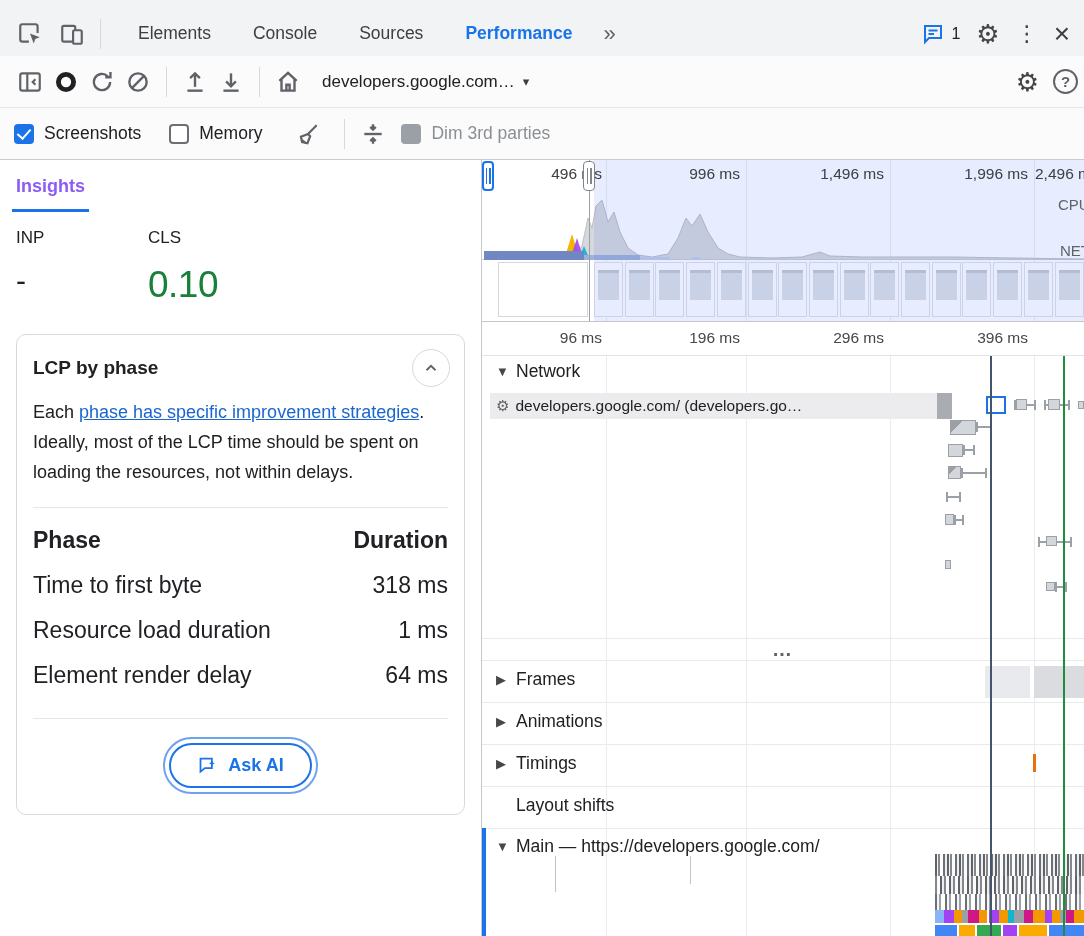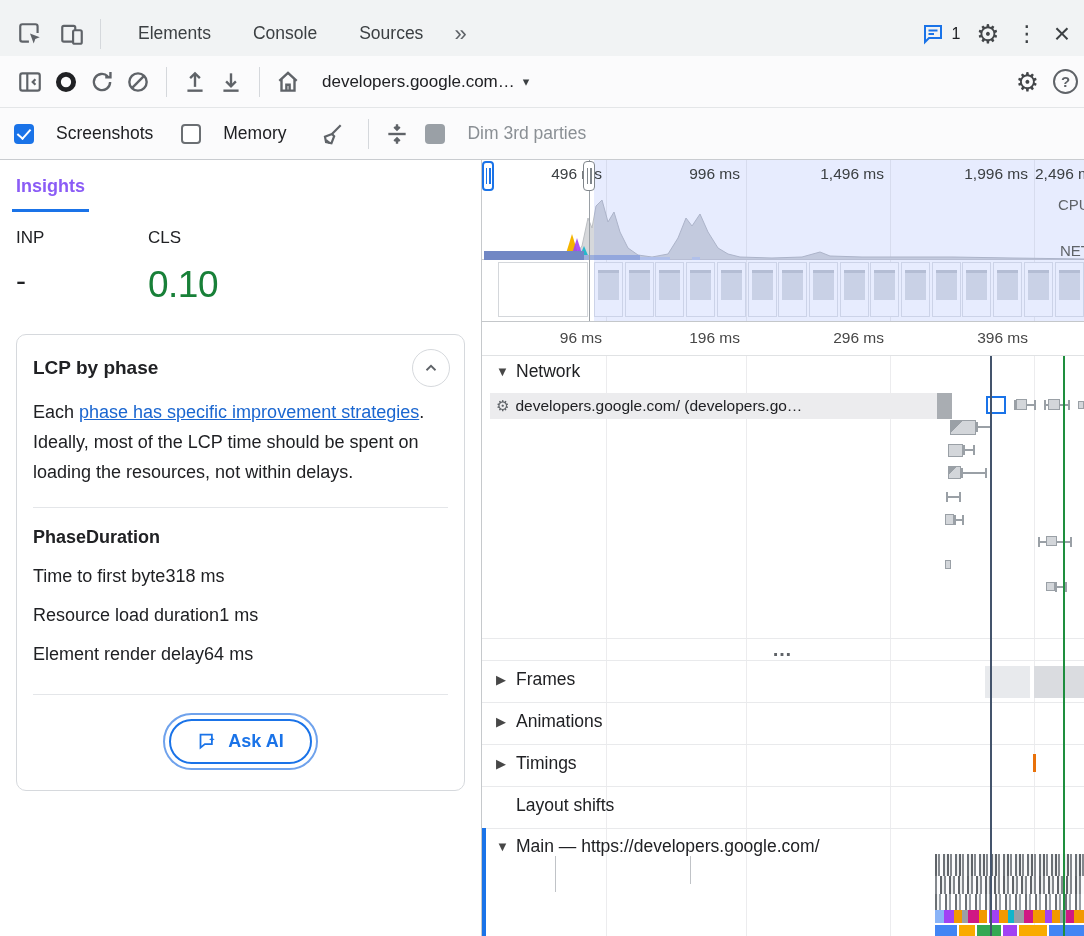--- a/index.html
+++ b/index.html
@@ -28,21 +28,21 @@
 
   
   .ptoolbar { position:absolute; top:56px; left:0; right:0; height:52px; background:#fbfbfc; border-bottom:1px solid #e4e6e8; display:flex; align-items:center; padding-left:12px; }
   .page-select { display:flex; align-items:center; gap:8px; margin-left:16px; font-size:17px; color:#202124; cursor:pointer; min-width:300px; }
   .page-select .caret { font-size:13px; color:#3c4043; }
   .ptool-right { margin-left:auto; display:flex; align-items:center; gap:14px; margin-right:6px; }
   .help-circle { width:25px; height:25px; border:2.5px solid #5f6368; border-radius:50%; color:#5f6368; display:flex; align-items:center; justify-content:center; font-size:15px; font-weight:bold; cursor:pointer; }
 
   
   .optbar { position:absolute; top:108px; left:0; right:0; height:52px; background:#fbfbfc; border-bottom:1px solid #c9ccd0; display:flex; align-items:center; padding-left:14px; }
-  .opt { display:flex; align-items:center; gap:22px; margin-right:28px; cursor:pointer; }
+  .opt { display:flex; align-items:center; gap:10px; margin-right:28px; cursor:pointer; }
   .cb { width:20px; height:20px; border-radius:4px; flex:0 0 auto; position:relative; }
   .cb.checked { background:#1a73e8; }
   .cb.checked::after { content:""; position:absolute; left:6px; top:2px; width:6px; height:11px; border:solid #fff; border-width:0 2.5px 2.5px 0; transform:rotate(42deg); }
   .cb.unchecked { background:#fff; border:2px solid #6b6f73; }
   .cb.disabled { background:#9aa0a6; }
   .opt-label { font-size:17.5px; color:#202124; }
   .opt-label.dim { color:#8a8f94; }
 
   
   .sidebar { position:absolute; top:160px; left:0; width:482px; bottom:0; background:#fff; border-right:1px solid #c6c9cc; }
@@ -57,21 +57,21 @@
   .metric-value { font-size:37px; color:#188038; letter-spacing:-.5px; }
   .metric-value .unit { font-size:22px; }
   .metric-value.neutral { color:#202124; font-size:30px; }
   .insight-card { margin:22px 16px 0 16px; border:1px solid #d6d9dd; border-radius:10px; padding:18px 16px 22px 16px; position:relative; }
   .card-title { font-size:19px; font-weight:700; padding-top:4px; }
   .collapse-btn { position:absolute; top:14px; right:14px; width:38px; height:38px; border:1px solid #d6d9dd; border-radius:50%; background:#fff; display:flex; align-items:center; justify-content:center; cursor:pointer; }
   .card-desc { margin-top:18px; font-size:18px; line-height:30px; color:#202124; }
   .card-desc a { color:#1a66d0; text-decoration:underline; cursor:pointer; }
   .card-hr { border:none; border-top:1px solid #e4e6e9; margin:20px 0 6px 0; }
   .phase-table { margin-top:10px; }
-  .phase-row { display:flex; font-size:18px; padding:9px 0; }
+  .phase-row { display:flex; justify-content:space-between; font-size:23px; padding:9px 0; }
   .phase-row.head { font-weight:700; }
   .phase-row .dur { text-align:right; }
   .askai-wrap { display:flex; justify-content:center; margin-top:24px; padding-bottom:4px; }
   .askai { display:inline-flex; align-items:center; gap:10px; padding:10px 26px; border:2px solid #1a73e8; border-radius:26px; background:#fff; color:#1a73e8; font-size:18px; font-weight:600; cursor:pointer; outline:2px solid #6fa2ec; outline-offset:4px; }
 
   
   .timeline { position:absolute; top:160px; left:482px; width:602px; bottom:0; background:#fff; overflow:hidden; }
 
   .overview { position:absolute; top:0; left:0; width:602px; height:162px; border-bottom:1px solid #c4c7ca; overflow:hidden; }
   .ov-grid-line { position:absolute; top:0; bottom:0; width:1px; background:rgba(0,0,0,.07); z-index:1; }
@@ -140,20 +140,21 @@
           <rect x="3" y="4.5" width="12" height="14.5" rx="1.5" fill="none" stroke="#5f6368" stroke-width="2"></rect>
           <rect x="13" y="8.5" width="8" height="12.5" rx="1.5" fill="#f1f3f4" stroke="#5f6368" stroke-width="2"></rect>
         </svg>
     </div>
   </div>
   <div class="vdiv"></div>
   <div class="tabs">
     <div class="tab">Elements</div>
     <div class="tab">Console</div>
     <div class="tab">Sources</div>
+    <div class="tab active">Performance</div>
   </div>
   <div class="more-tabs">»</div>
   <div class="tabbar-right">
     <div class="msg-group">
       <span>
         <svg width="24" height="24" viewBox="0 0 24 24">
             <path d="M4 4h16v12H8l-4 4z" fill="none" stroke="#1a73e8" stroke-width="2"></path>
             <line x1="7.5" y1="8.5" x2="16.5" y2="8.5" stroke="#1a73e8" stroke-width="2"></line>
             <line x1="7.5" y1="12" x2="13" y2="12" stroke="#1a73e8" stroke-width="2"></line>
           </svg>

